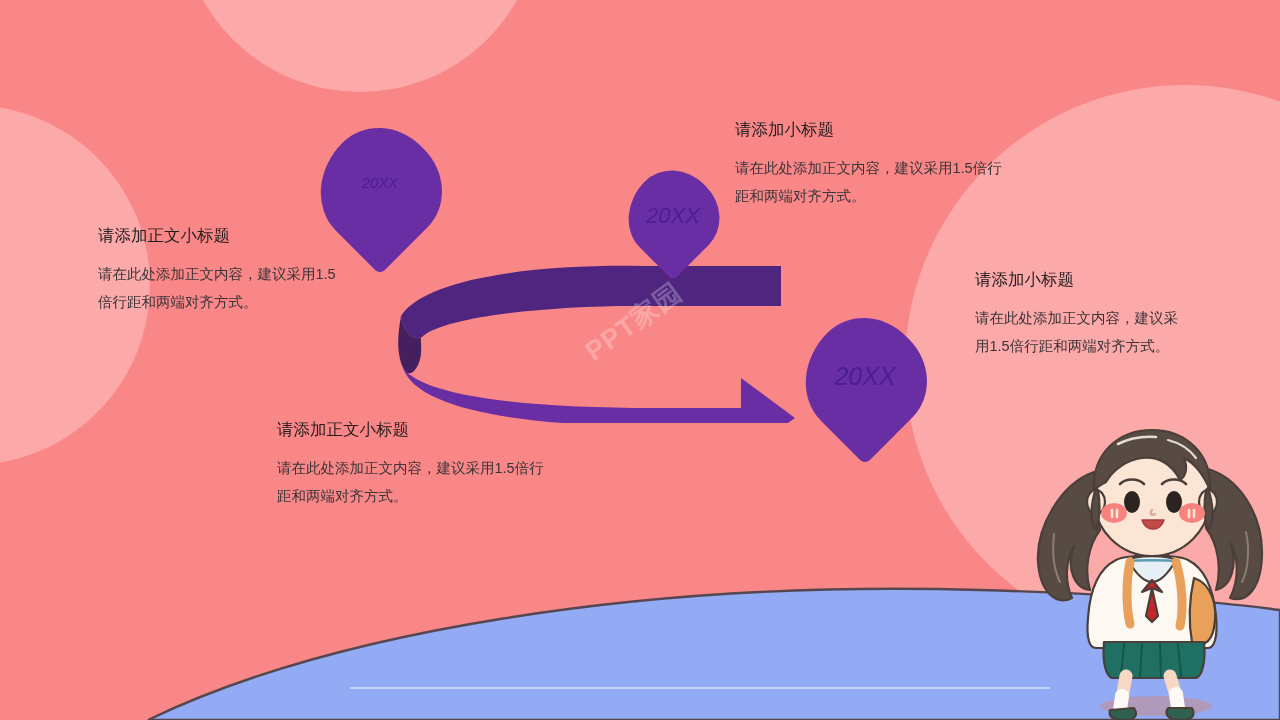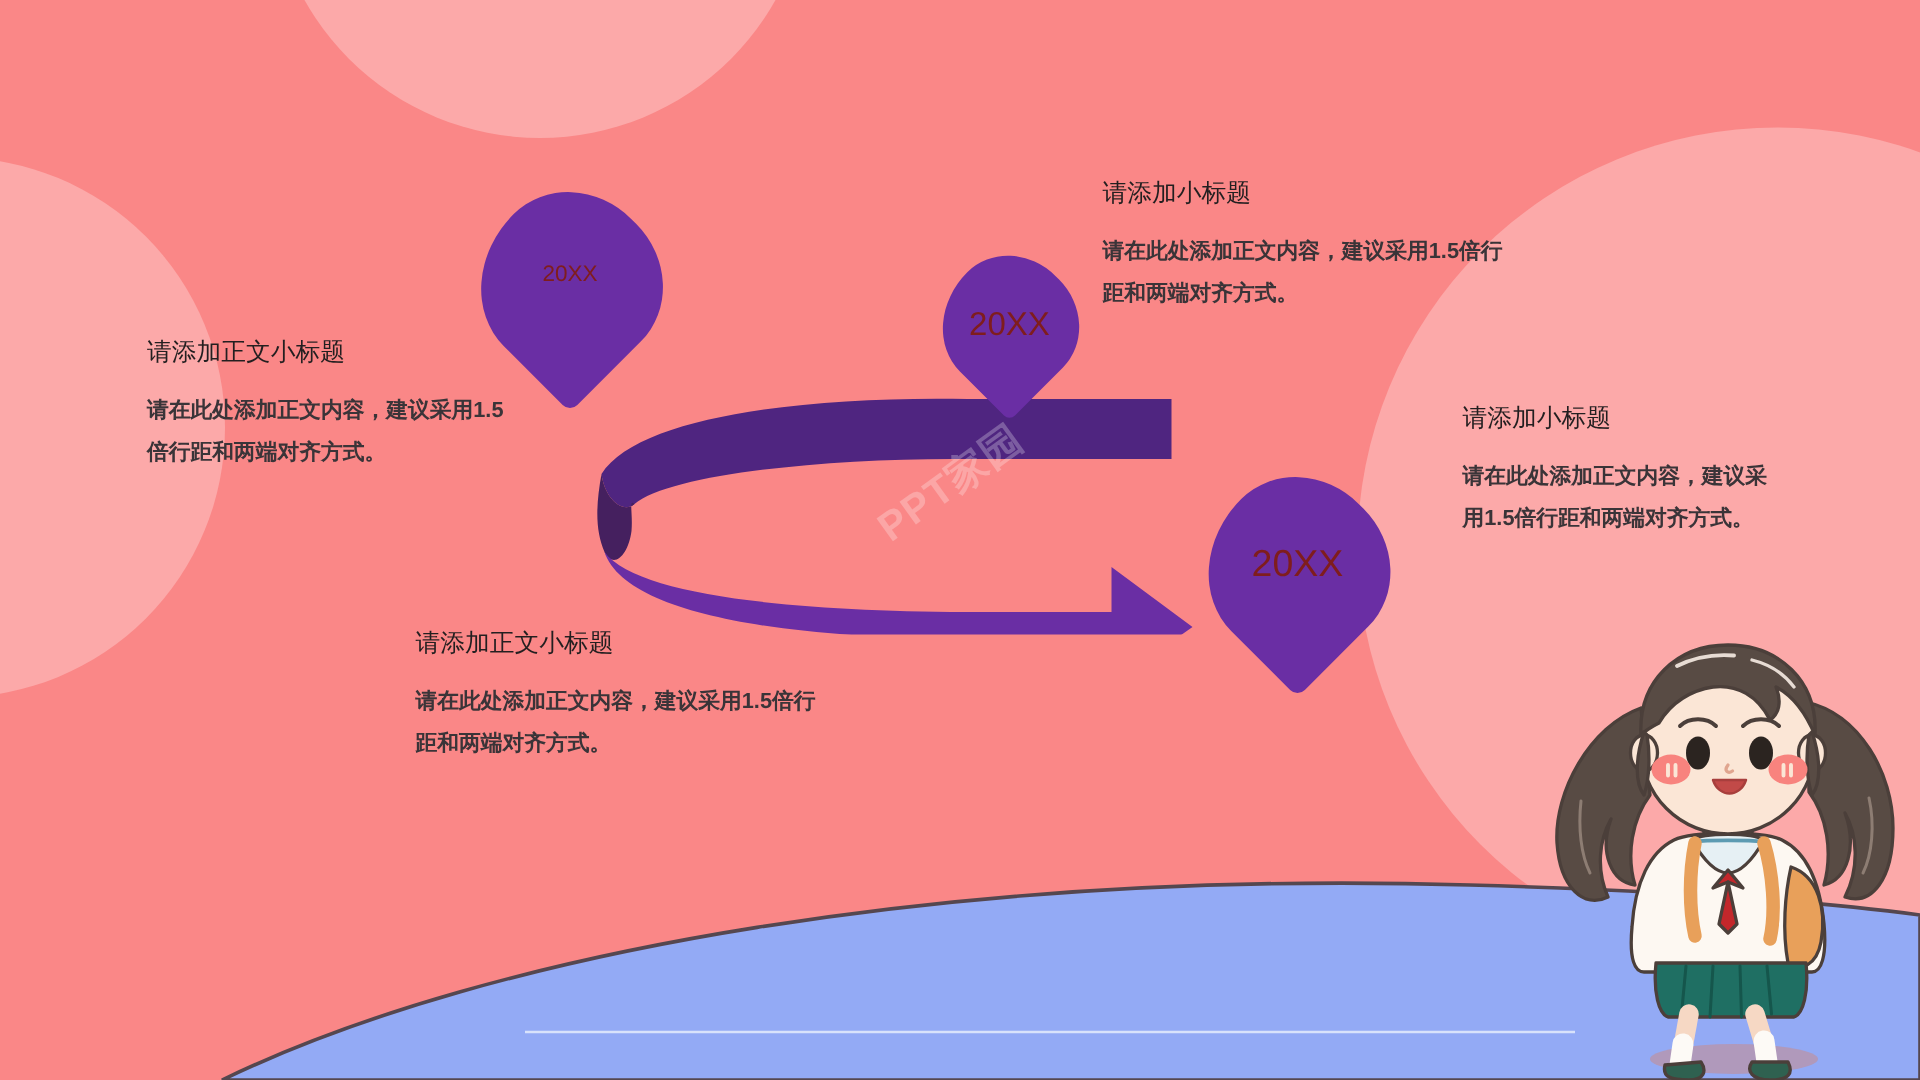--- a/index.html
+++ b/index.html
@@ -38,39 +38,39 @@
   .pin{position:absolute;}
   .pin .pin-shape{
     position:absolute;left:0;top:0;width:100%;height:100%;
     background:#6a2ea4;
     border-radius:50% 50% 50% 50% / 46% 46% 58% 58%;
     transform:rotate(45deg);
     border-bottom-right-radius:6%;
   }
   .pin .pin-label{
     position:absolute;left:0;width:100%;
-    text-align:center;color:#7f1d1d;
-    font-weight:400;white-space:nowrap;
+    text-align:center;color:#4c1d95;
+    font-weight:400;white-space:nowrap;font-style:italic;
   }
   #pin-1{left:320px;top:130px;width:120px;height:120px;}
   #pin-1 .pin-label{top:44px;font-size:15px;}
   #pin-2{left:628px;top:172px;width:90px;height:90px;}
   #pin-2 .pin-label{top:31px;font-size:22px;}
   #pin-3{left:805px;top:320px;width:120px;height:120px;}
   #pin-3 .pin-label{top:42px;font-size:25px;}
 
   
   .txt{position:absolute;}
   .txt .t-title{
     font-size:16.5px;font-weight:400;color:#231f20;
     margin:0 0 14px 0;line-height:1.2;
   }
   .txt .t-body{
     font-size:14.5px;color:#3a3438;line-height:1.95;margin:0;
-    font-weight:700;
+    font-weight:400;
   }
   #txt-left      {left:98px; top:226px; width:250px;}
   #txt-top-right {left:735px;top:120px; width:270px;}
   #txt-bottom    {left:277px;top:420px; width:280px;}
   #txt-right     {left:975px;top:270px; width:205px;}
 
   
   #girl{position:absolute;left:1008px;top:410px;width:272px;height:310px;}
 </style>
 </head>

